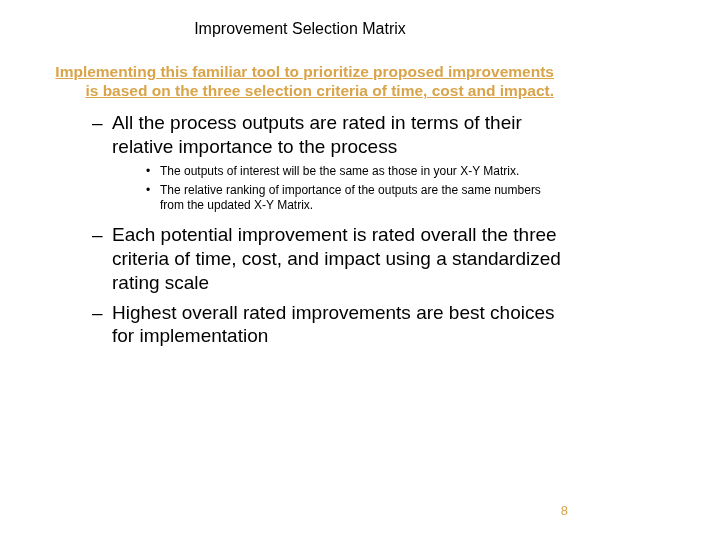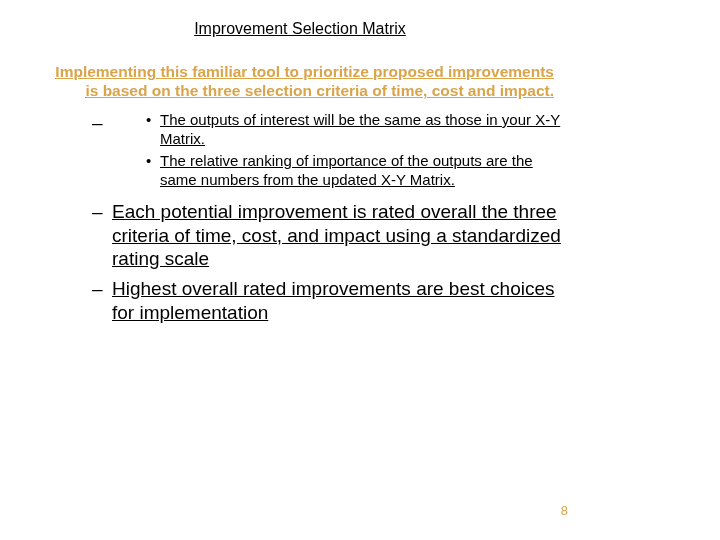--- a/index.html
+++ b/index.html
@@ -11,21 +11,20 @@
     font-family: Arial, Helvetica, sans-serif;
     color: #000;
     overflow: hidden;
   }
   .slide {
     position: relative;
     width: 600px;
     height: 540px;
     box-sizing: border-box;
     padding: 18px 38px 7px 38px;
-    text-decoration: underline;
   }
   .title {
     text-align: center;
     font-size: 16px;
     font-weight: 400;
     color: #000;
     margin-bottom: 24px;
     margin-top: 2px;
   }
   .subtitle {
@@ -56,21 +55,21 @@
     left: 0;
     top: 0;
   }
   ul.level2 {
     list-style: none;
     padding: 0;
     margin: 6px 0 10px 34px;
   }
   ul.level2 > li {
     position: relative;
-    font-size: 15px;
+    font-size: 12px;
     line-height: 1.25;
     color: #000;
     padding-left: 14px;
     margin-bottom: 4px;
   }
   ul.level2 > li::before {
     content: "•";
     position: absolute;
     left: 0;
     top: 0;
@@ -87,20 +86,21 @@
 <body>
 
 <div class="slide">
 
   <div class="title">Improvement Selection Matrix</div>
 
   <div class="subtitle">Implementing this familiar tool to prioritize proposed improvements is based on the three selection criteria of time, cost and impact.</div>
 
   <ul class="level1">
     <li>
+      <span>All the process outputs are rated in terms of their relative importance to the process</span>
       <ul class="level2">
         <li>
           <span>The outputs of interest will be the same as those in your X-Y Matrix.</span>
         </li>
         <li>
           <span>The relative ranking of importance of the outputs are the same numbers from the updated X-Y Matrix.</span>
         </li>
       </ul>
     </li>
     <li>

